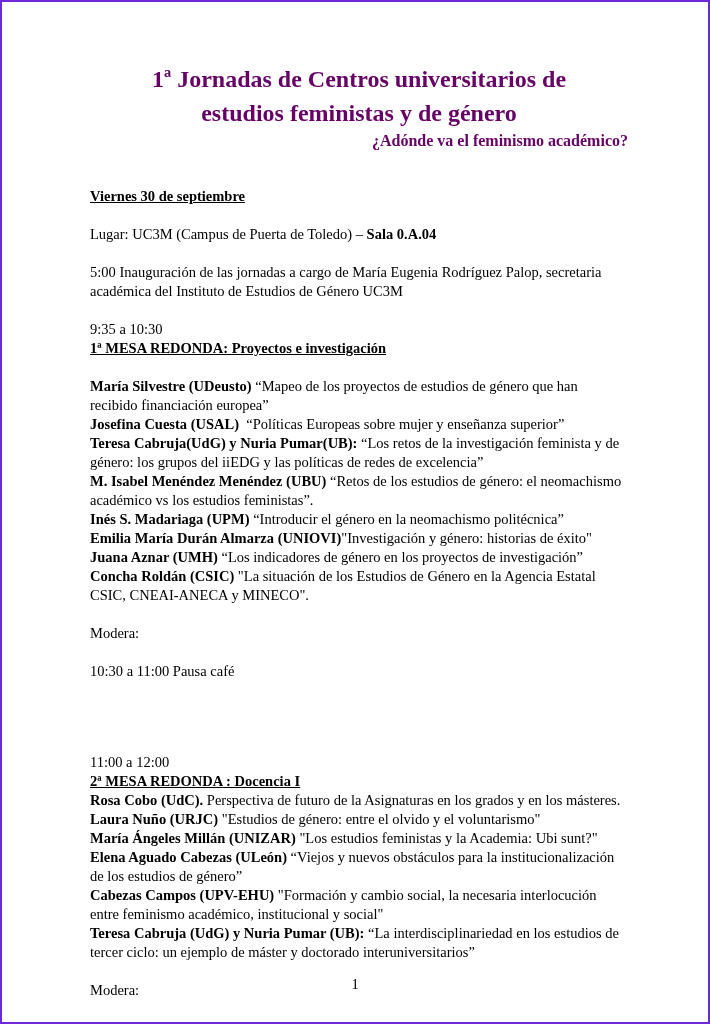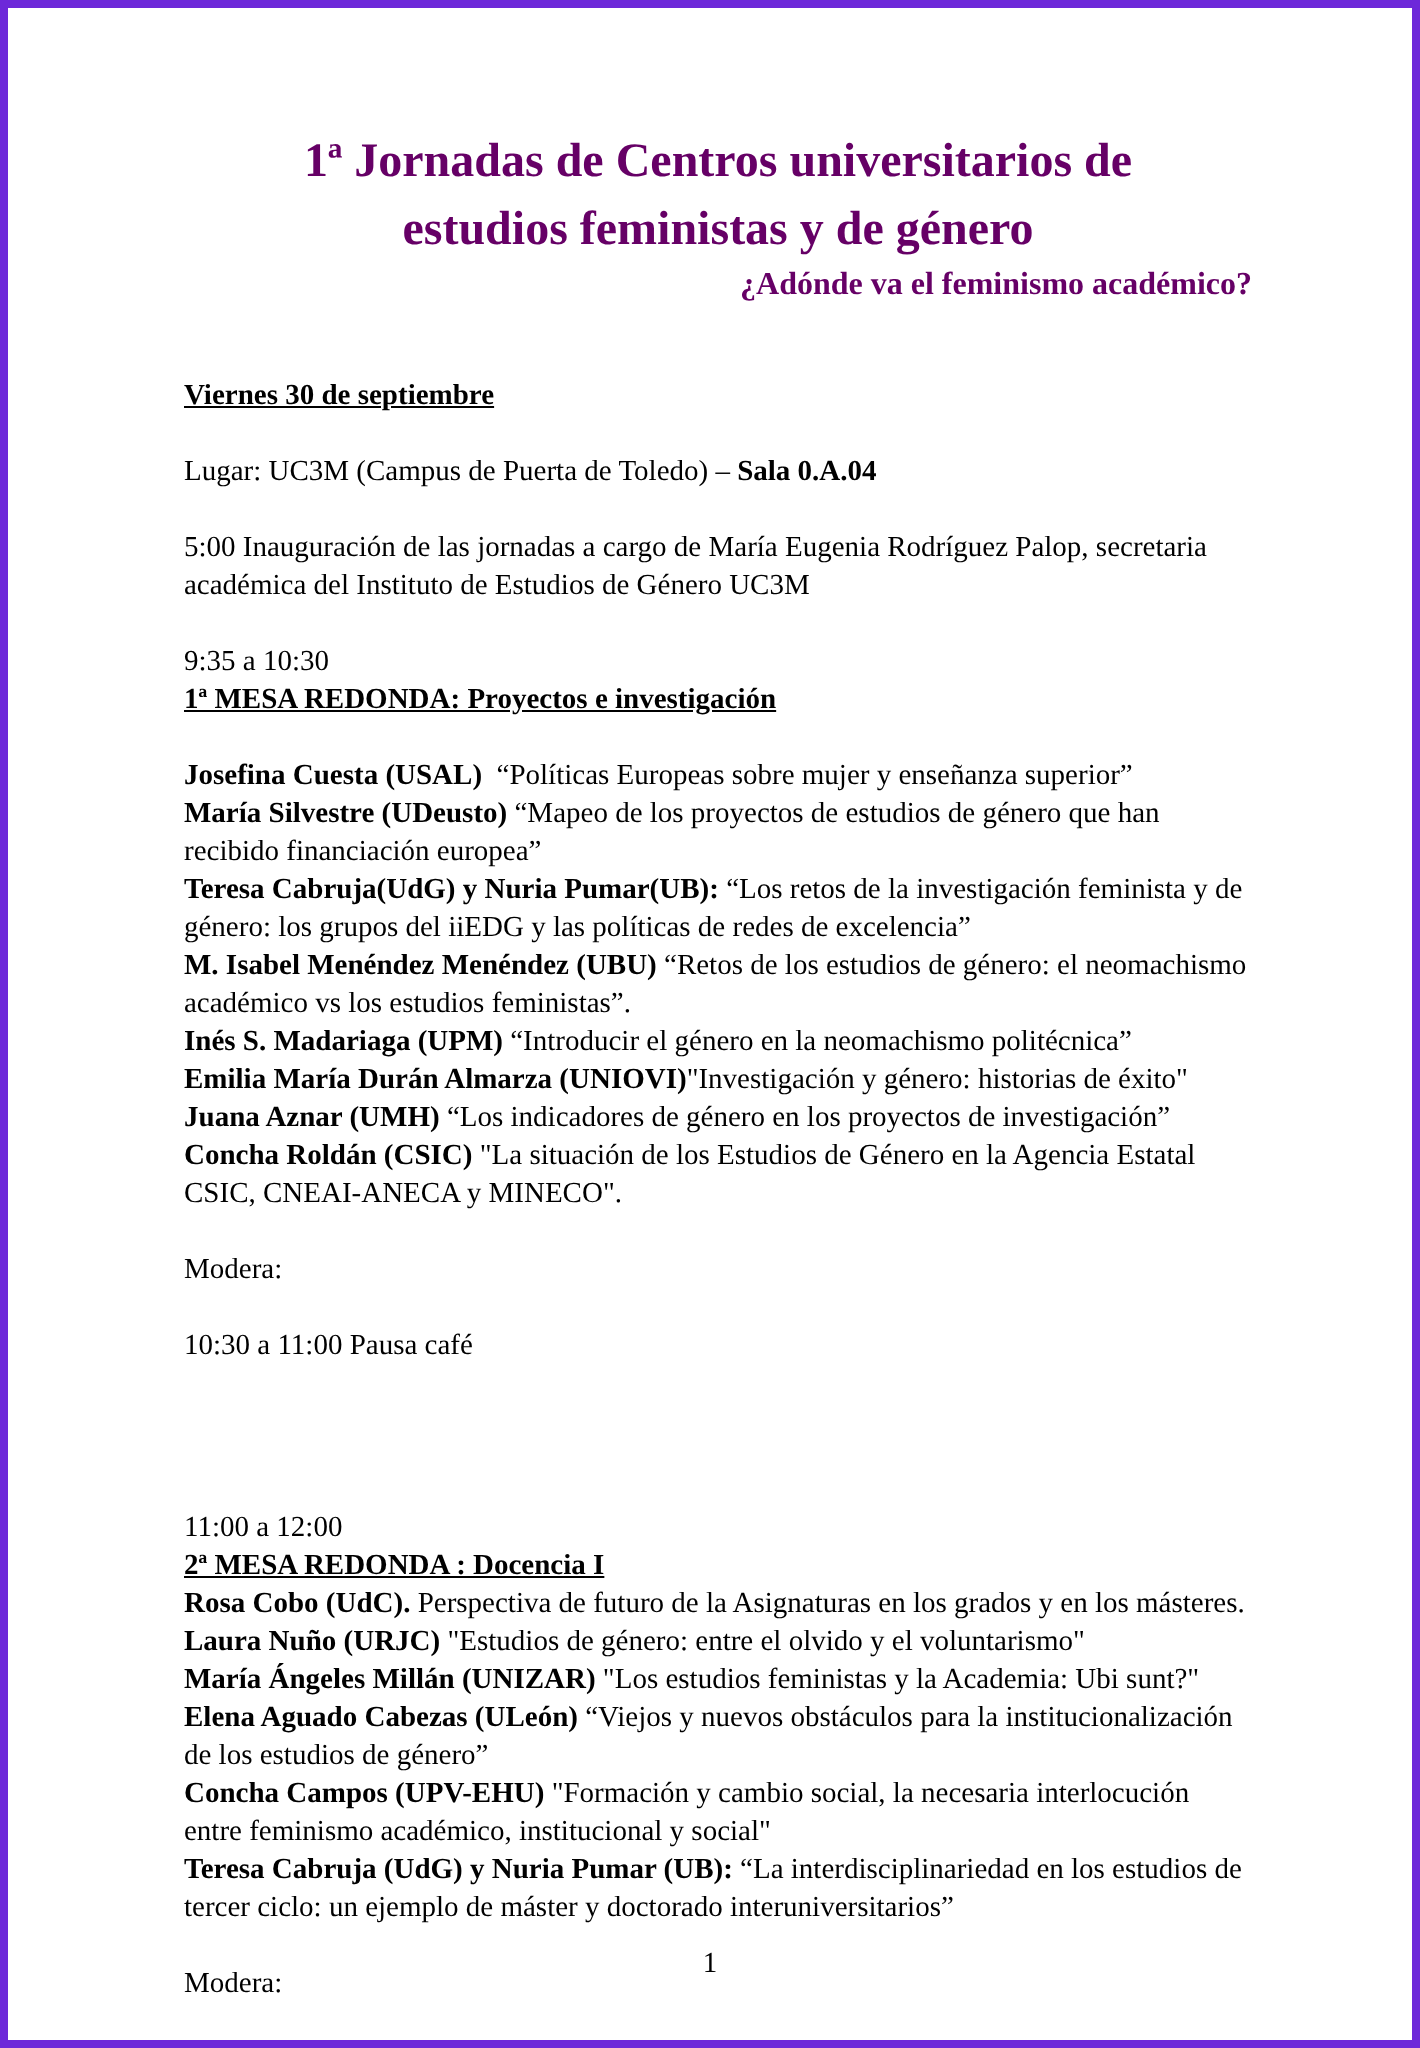--- a/index.html
+++ b/index.html
@@ -7,21 +7,21 @@
     padding: 0;
     background: #ffffff;
   }
   .page {
     position: relative;
     width: 710px;
     height: 1024px;
     box-sizing: border-box;
     padding: 60px 80px 0 88px;
     background: #ffffff;
-    border: 4px solid #6d28d9;
+    border: 2px solid #6d28d9;
     font-family: "Liberation Serif", "DejaVu Serif", serif;
     font-size: 14.5px;
     line-height: 19px;
     color: #000000;
     overflow: hidden;
   }
   .doc-title {
     margin: 0;
     font-size: 24px;
     line-height: 34px;
@@ -79,22 +79,22 @@
     <span>Lugar: UC3M (Campus de Puerta de Toledo) – </span><strong>Sala 0.A.04</strong>
   </p>
 
   <p class="inauguration">5:00 Inauguración de las jornadas a cargo de María Eugenia Rodríguez Palop, secretaria académica del Instituto de Estudios de Género UC3M</p>
 
   <p class="session-time">9:35 a 10:30</p>
   <p>
     <span class="bu">1ª MESA REDONDA: Proyectos e investigación</span>
   </p>
   <div class="entries-gap">
+      <p class="entry"><strong>María Silvestre (UDeusto)</strong><span> “Mapeo de los proyectos de estudios de género que han recibido financiación europea”</span></p>
       <p class="entry"><strong>Josefina Cuesta (USAL)</strong><span>  “Políticas Europeas sobre mujer y enseñanza superior”</span></p>
-      <p class="entry"><strong>María Silvestre (UDeusto)</strong><span> “Mapeo de los proyectos de estudios de género que han recibido financiación europea”</span></p>
       <p class="entry"><strong>Teresa Cabruja(UdG) y Nuria Pumar(UB):</strong><span> “Los retos de la investigación feminista y de género: los grupos del iiEDG y las políticas de redes de excelencia”</span></p>
       <p class="entry"><strong>M. Isabel Menéndez Menéndez (UBU)</strong><span> “Retos de los estudios de género: el neomachismo académico vs los estudios feministas”.</span></p>
       <p class="entry"><strong>Inés S. Madariaga (UPM)</strong><span> “Introducir el género en la neomachismo politécnica”</span></p>
       <p class="entry"><strong>Emilia María Durán Almarza (UNIOVI)</strong><span>"Investigación y género: historias de éxito"</span></p>
       <p class="entry"><strong>Juana Aznar (UMH)</strong><span> “Los indicadores de género en los proyectos de investigación”</span></p>
       <p class="entry"><strong>Concha Roldán (CSIC)</strong><span> "La situación de los Estudios de Género en la Agencia Estatal CSIC, CNEAI-ANECA y MINECO".</span></p>
     </div>
 
   <p class="modera">Modera:</p>
 
@@ -102,21 +102,21 @@
 
   <p class="session2-time">11:00 a 12:00</p>
   <p>
     <span class="bu">2ª MESA REDONDA : Docencia I</span>
   </p>
   <div>
       <p class="entry"><strong>Rosa Cobo (UdC).</strong><span> Perspectiva de futuro de la Asignaturas en los grados y en los másteres.</span></p>
       <p class="entry"><strong>Laura Nuño (URJC)</strong><span> "Estudios de género: entre el olvido y el voluntarismo"</span></p>
       <p class="entry"><strong>María Ángeles Millán (UNIZAR)</strong><span> "Los estudios feministas y la Academia: Ubi sunt?"</span></p>
       <p class="entry"><strong>Elena Aguado Cabezas (ULeón)</strong><span> “Viejos y nuevos obstáculos para la institucionalización de los estudios de género”</span></p>
-      <p class="entry"><strong>Concha Campos (UPV-EHU)</strong><span> "Formación y cambio social, la necesaria interlocución entre feminismo académico, institucional y social"</span></p>
+      <p class="entry"><strong>Cabezas Campos (UPV-EHU)</strong><span> "Formación y cambio social, la necesaria interlocución entre feminismo académico, institucional y social"</span></p>
       <p class="entry"><strong>Teresa Cabruja (UdG) y Nuria Pumar (UB):</strong><span> “La interdisciplinariedad en los estudios de tercer ciclo: un ejemplo de máster y doctorado interuniversitarios”</span></p>
     </div>
 
   <p class="modera">Modera:</p>
 
   <div class="page-number">1</div>
 
 </div>
 
 </body></html>

